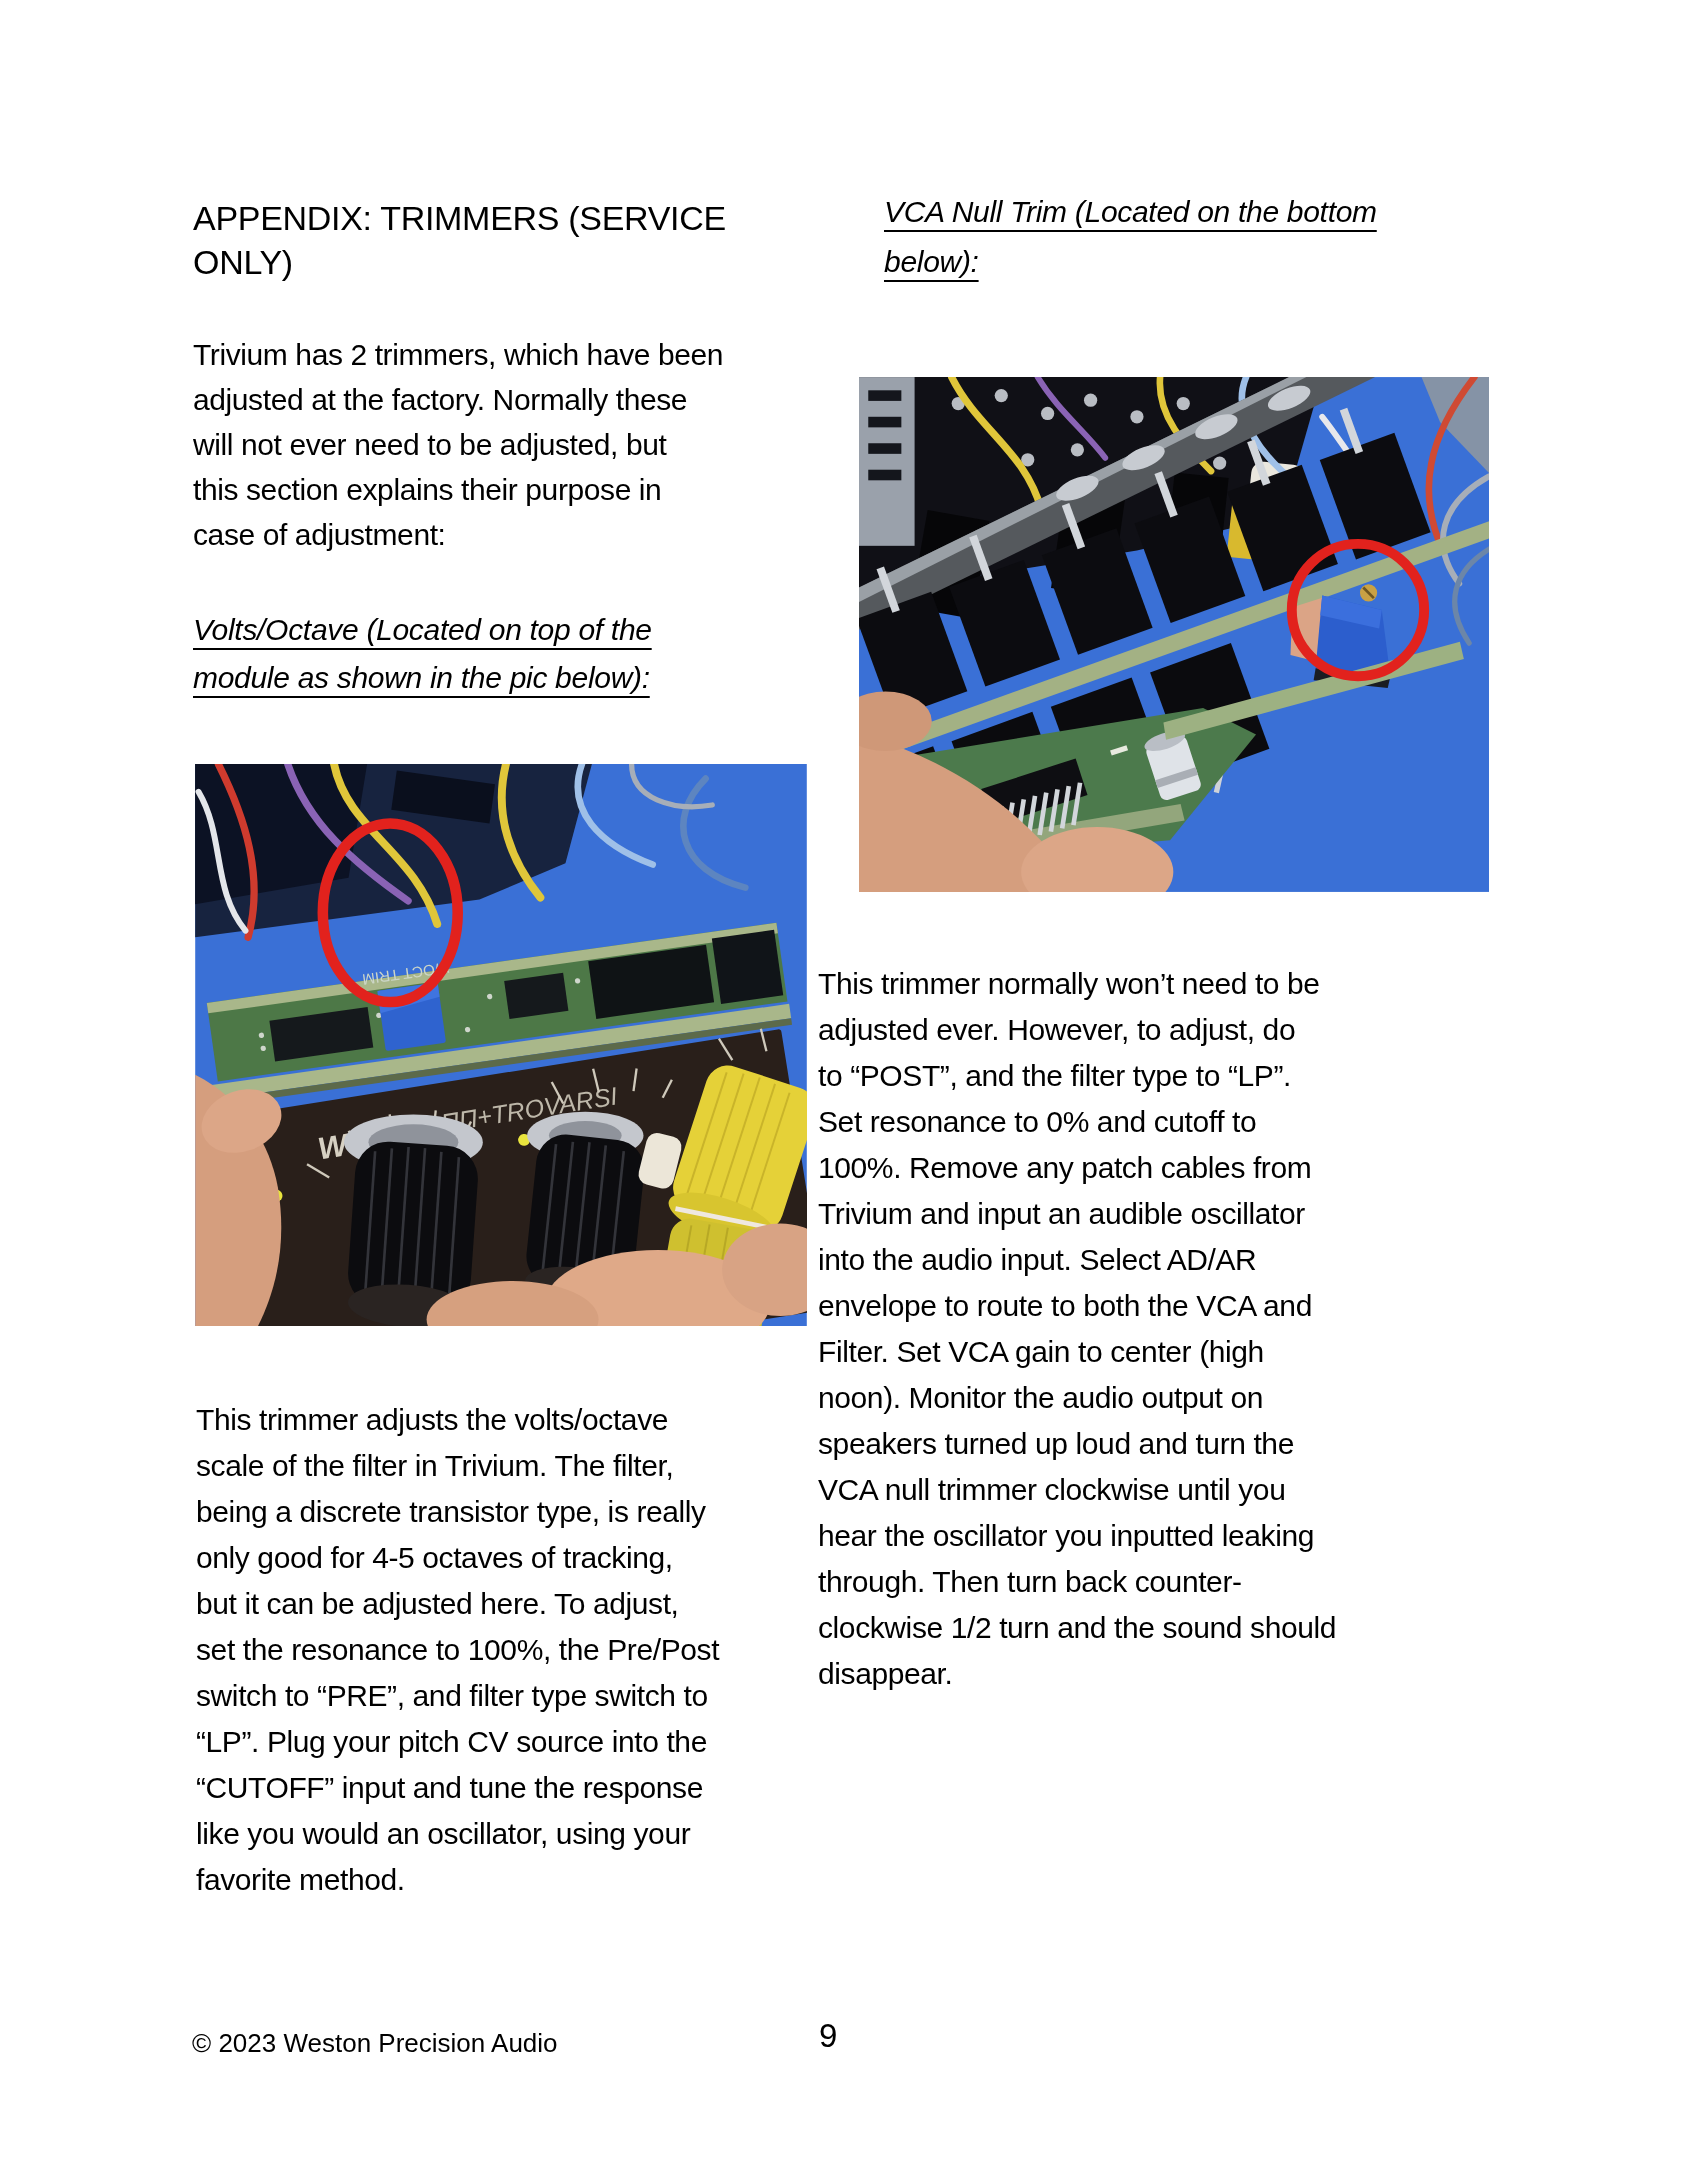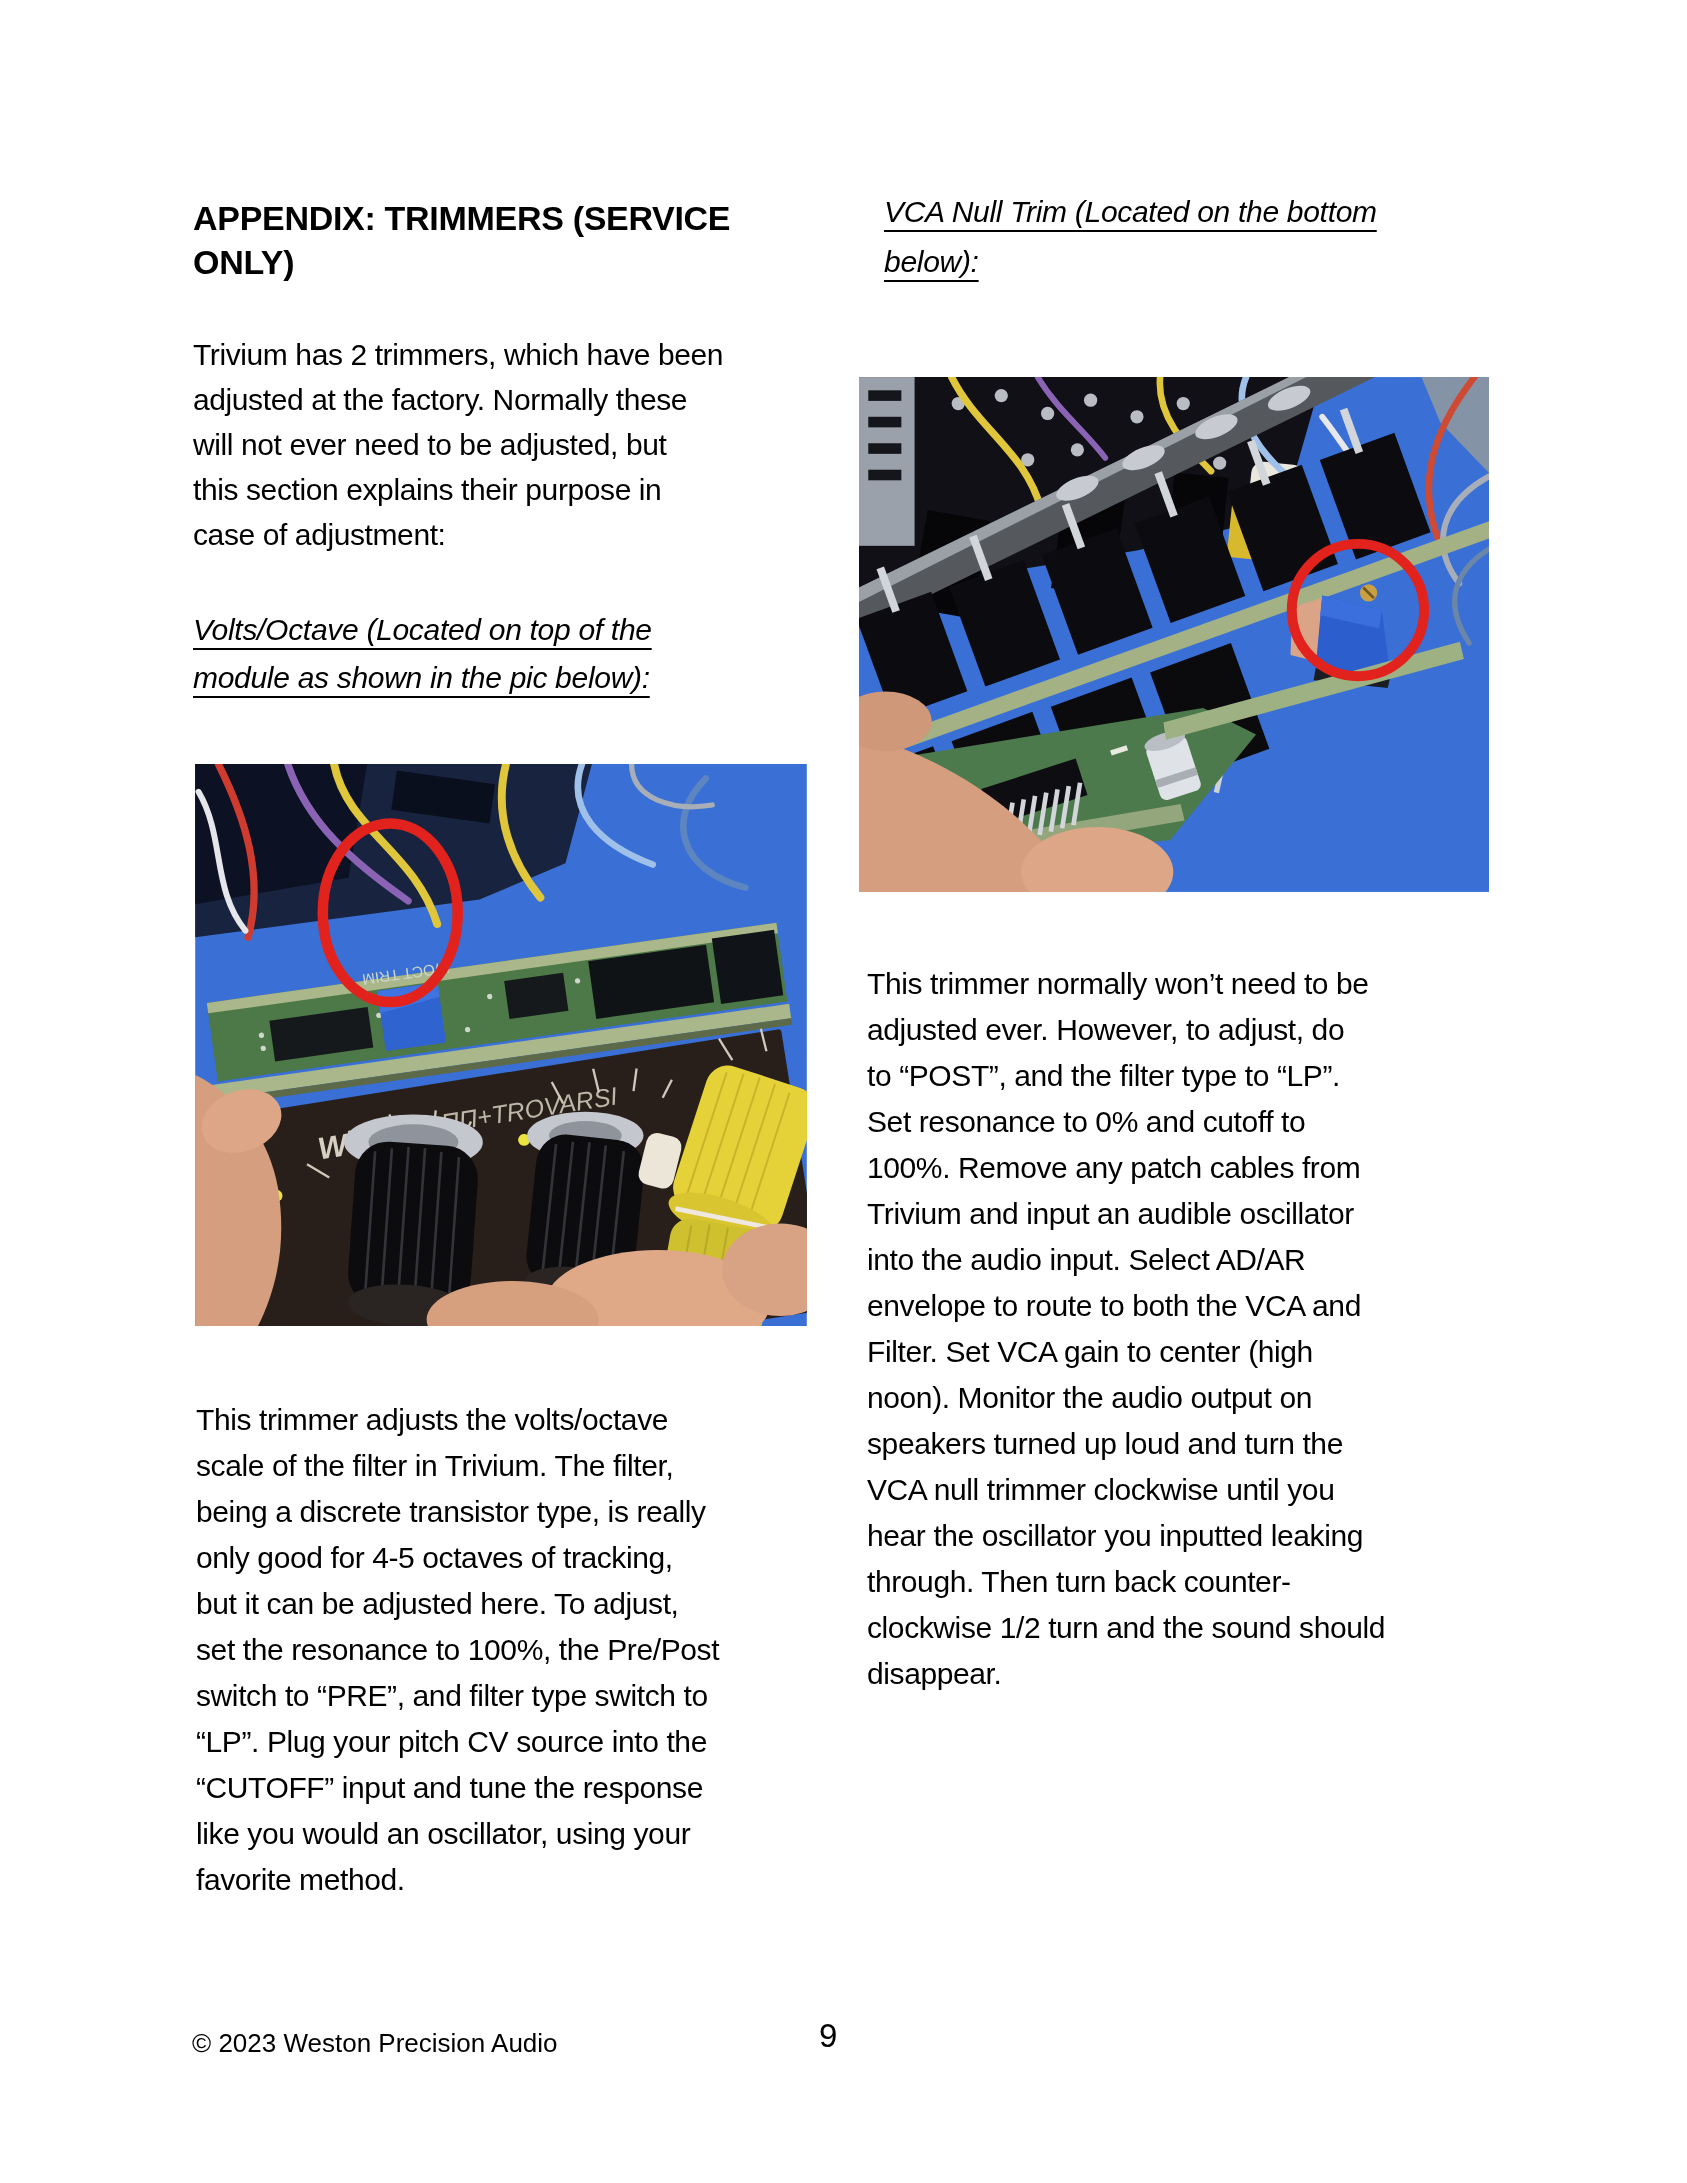--- a/index.html
+++ b/index.html
@@ -2,21 +2,21 @@
 <html style="font-size:10.6px"><head>
 <meta charset="utf-8">
 <style>
   html,body { margin:0; padding:0; background:#ffffff; }
   .page {
     position:relative; width:1687px; height:2183px; background:#ffffff;
     font-family:"Liberation Sans", sans-serif; color:#000; overflow:hidden;
   }
   .abs { position:absolute; }
   .line { white-space:nowrap; }
-  .heading { font-size:34px; font-weight:bold; line-height:44px; letter-spacing:-0.3px; }
+  .heading { font-size:34px; font-weight:normal; line-height:44px; letter-spacing:-0.3px; }
   .bodytext { font-size:30px; line-height:46px; letter-spacing:-0.4px; }
   .intro { line-height:45px; }
   .subheading { font-size:30px; font-style:italic; letter-spacing:-0.3px; }
   .subheading .line {
     text-decoration: underline;
     text-decoration-thickness:2.3px;
     text-underline-offset:8px;
   }
   .sub-left { line-height:48px; }
   .sub-right { line-height:50px; }
@@ -349,21 +349,21 @@
       <g>
         <path d="M0,540 C 120,570 235,645 305,735 L322,778 L0,778 Z" fill="#d59e7e"></path>
         <ellipse cx="360" cy="748" rx="115" ry="68" fill="#dca687"></ellipse>
         <ellipse cx="40" cy="520" rx="70" ry="45" fill="#cf9878"></ellipse>
       </g>
 
       <circle cx="754" cy="352" r="100" fill="none" stroke="#e2221d" stroke-width="15"></circle>
     </svg>
   </div>
 
-  <div class="abs bodytext" style="left:867px; top:961px;">
+  <div class="abs bodytext" style="left:818px; top:961px;">
       <div class="line">This trimmer normally won’t need to be</div>
       <div class="line">adjusted ever. However, to adjust, do</div>
       <div class="line">to “POST”, and the filter type to “LP”.</div>
       <div class="line">Set resonance to 0% and cutoff to</div>
       <div class="line">100%. Remove any patch cables from</div>
       <div class="line">Trivium and input an audible oscillator</div>
       <div class="line">into the audio input. Select AD/AR</div>
       <div class="line">envelope to route to both the VCA and</div>
       <div class="line">Filter. Set VCA gain to center (high</div>
       <div class="line">noon). Monitor the audio output on</div>

